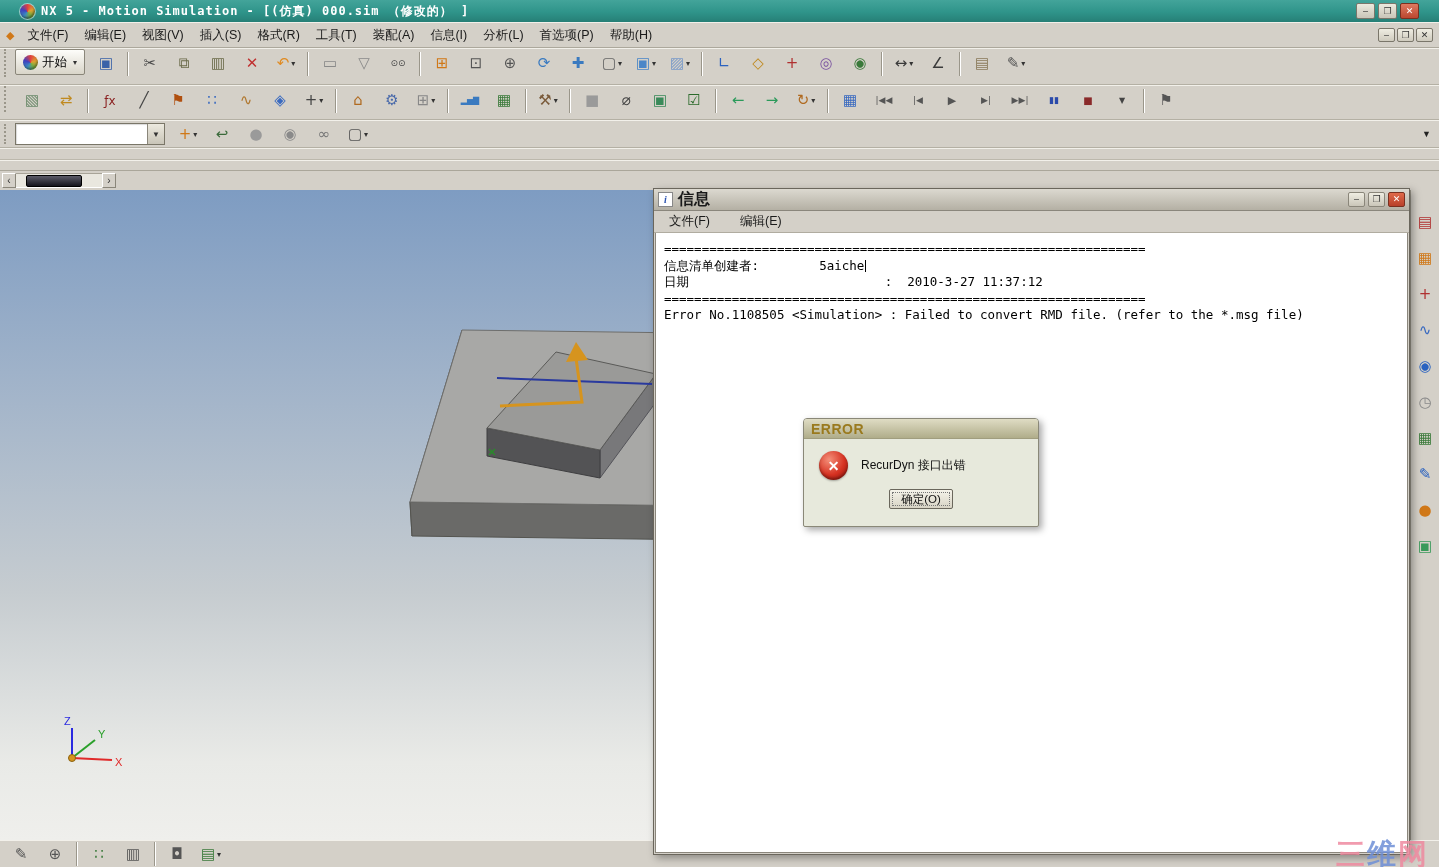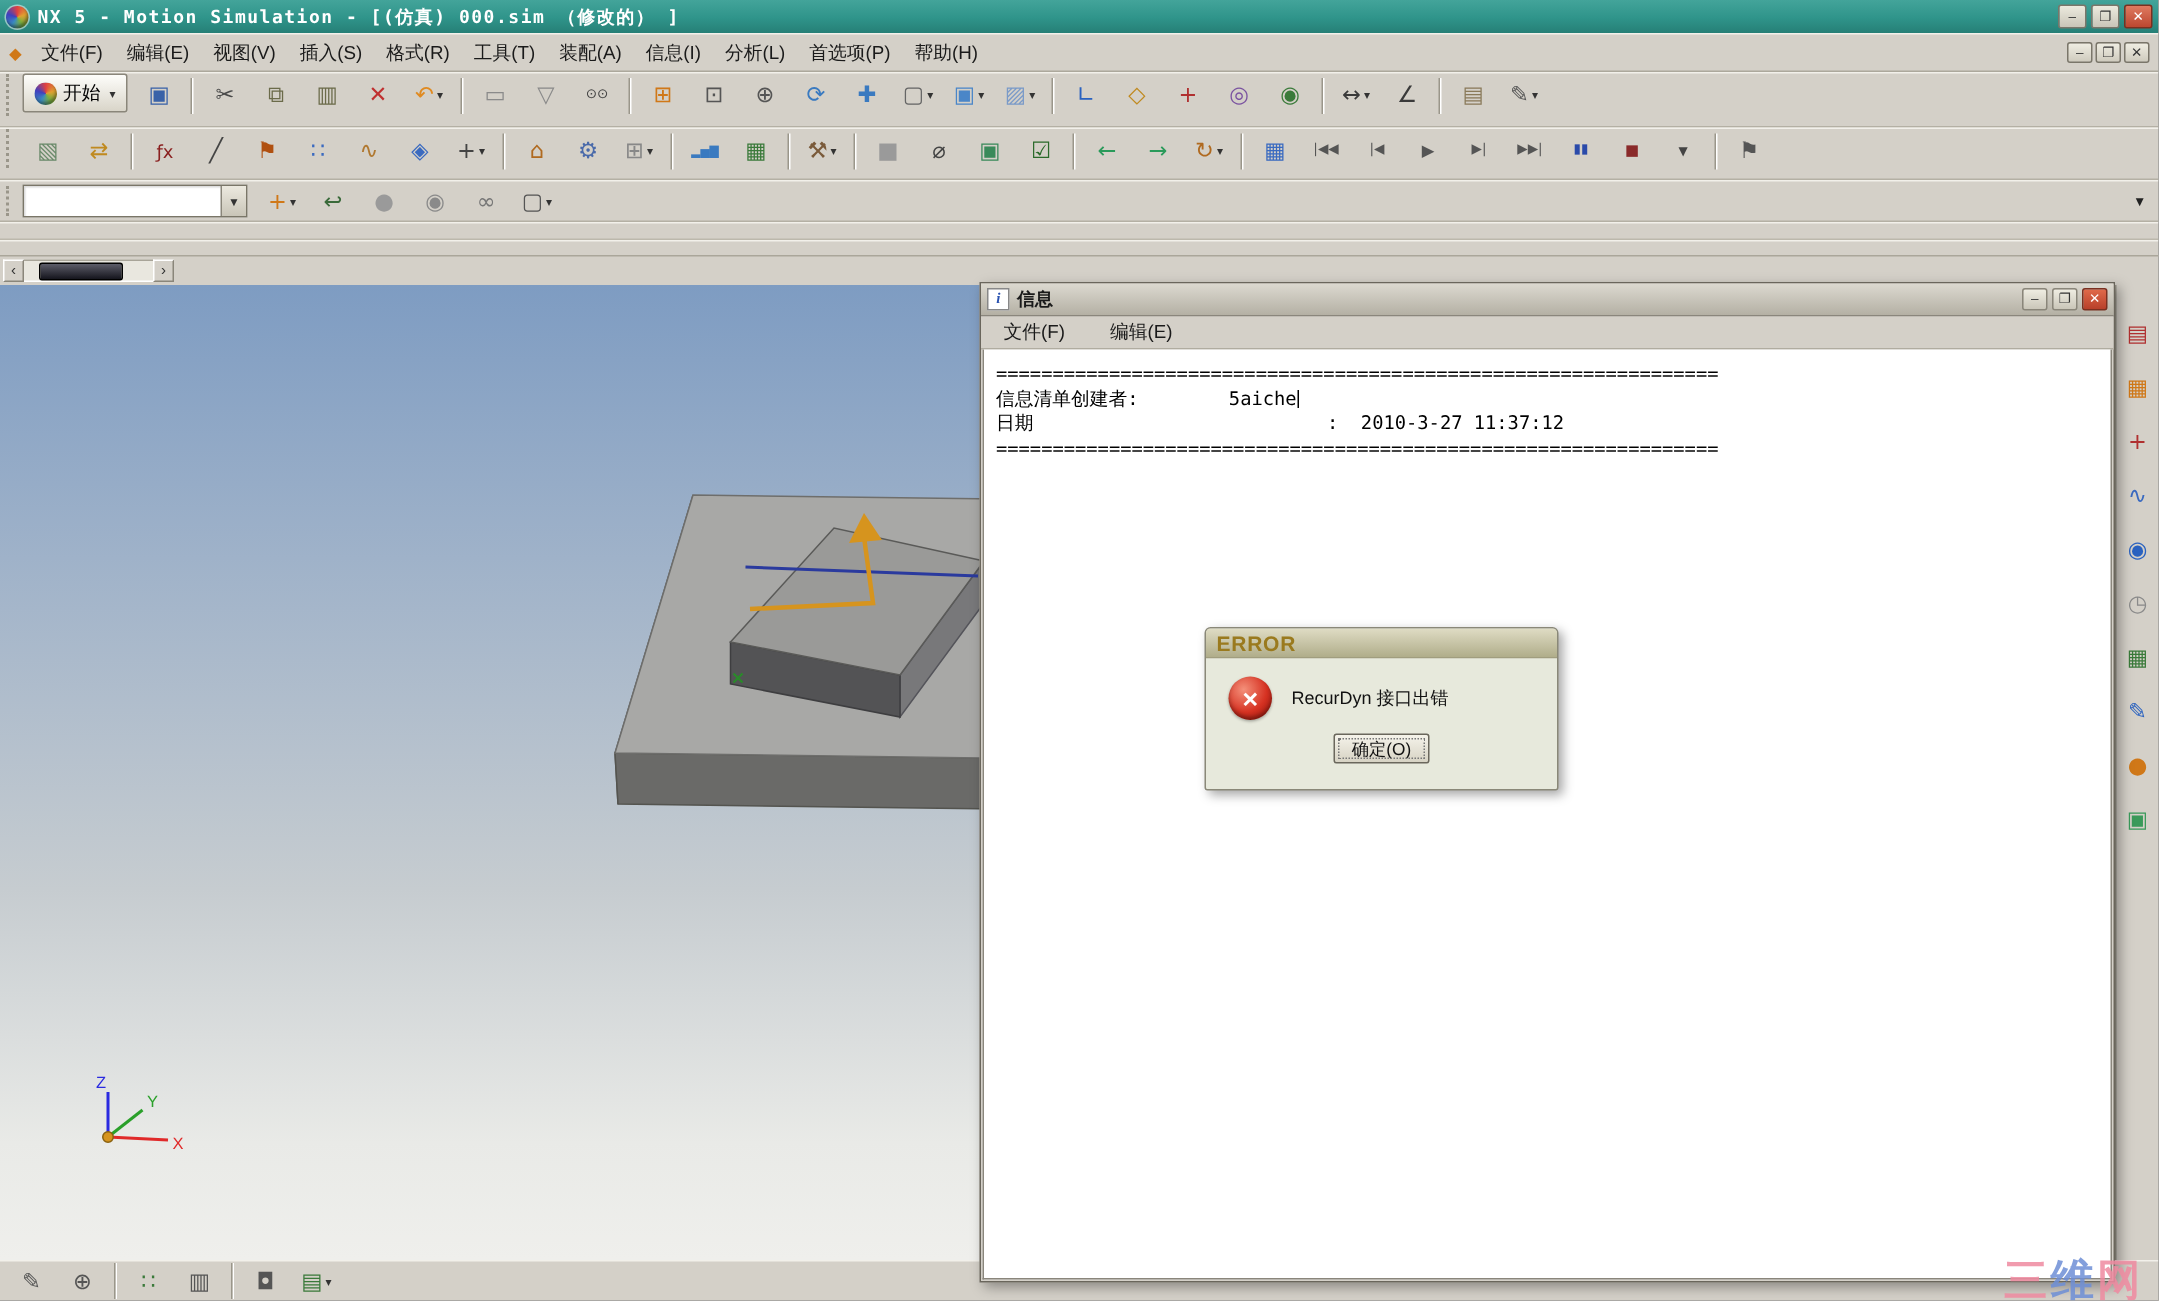--- a/index.html
+++ b/index.html
@@ -2,21 +2,21 @@
 <html><head>
 <meta charset="utf-8">
 <style>
   html,body{margin:0;padding:0;background:#808080;}
   .app{position:relative;width:1439px;height:867px;background:#d4d0c8;overflow:hidden;
        font-family:"Liberation Sans",sans-serif;font-size:12px;color:#1a1a1a;}
 
   
   .titlebar{position:absolute;left:0;top:0;width:1439px;height:22px;
     background:linear-gradient(180deg,#43a49a 0%,#2f948a 55%,#267f76 100%);
-    display:flex;align-items:center;padding:0 4px;box-sizing:border-box;}
+    display:flex;align-items:center;padding:0 20px;box-sizing:border-box;}
   .app-logo{width:15px;height:15px;border-radius:50%;margin-right:6px;flex:0 0 auto;
     background:#c84010;background-image:conic-gradient(#e04040,#e0a030,#7ab040,#3a8ac0,#4040c0,#e04040);
     box-shadow:inset -1px -2px 2px rgba(0,0,0,.4),0 0 0 1px rgba(255,255,255,.5);}
   .title-text{color:#fff;font-family:"DejaVu Sans Mono",monospace;font-weight:bold;
     font-size:12px;letter-spacing:1px;white-space:nowrap;}
   .winbtns{margin-left:auto;display:flex;gap:3px;}
   .wbtn{width:19px;height:16px;background:linear-gradient(180deg,#eceade,#c9c5b8);
     border:1px solid #7a766a;font-size:9px;line-height:14px;text-align:center;color:#333;
     box-sizing:border-box;border-radius:2px;}
   .wbtn.close{background:linear-gradient(180deg,#df7a60,#bc4730);color:#fff;border-color:#7a3020;}
@@ -93,21 +93,21 @@
   
   .info-win{position:absolute;left:653px;top:188px;width:757px;height:667px;background:#d4d0c8;
     border:1px solid #6a665c;box-shadow:3px 3px 8px rgba(0,0,0,.35);box-sizing:border-box;z-index:10;
     display:flex;flex-direction:column;}
   .iw-title{height:21px;flex:0 0 21px;background:linear-gradient(180deg,#dcd9d0,#b4b0a4);
     border-bottom:1px solid #8a867c;display:flex;align-items:center;padding:0 4px;}
   .iw-ico{width:13px;height:13px;background:#fff;border:1px solid #888;margin-right:5px;
     display:flex;align-items:center;justify-content:center;}
   .iw-ico i{font-family:"Liberation Serif",serif;font-style:italic;font-weight:bold;
     font-size:10px;color:#2a52b0;line-height:1;}
-  .iw-text{font-size:12px;font-weight:bold;color:#1a1a1a;}
+  .iw-text{font-size:16px;font-weight:bold;color:#1a1a1a;}
   .wbtn2{width:17px;height:15px;background:linear-gradient(180deg,#efede2,#cac6b9);border:1px solid #8a867a;
     font-size:9px;line-height:13px;text-align:center;color:#333;box-sizing:border-box;border-radius:2px;}
   .wbtn2.close{background:linear-gradient(180deg,#e06a4a,#b8402a);color:#fff;border-color:#7a3020;}
   .iw-menu{height:21px;flex:0 0 21px;background:#d4d0c8;border-bottom:1px solid #b0aca0;
     display:flex;align-items:center;padding:0 8px;gap:16px;}
   .iw-body{flex:1;background:#fff;border:1px solid #8a867c;border-top:none;margin:0 1px 1px 1px;
     overflow:hidden;padding:8px 8px;}
   .iline{white-space:pre;font-family:"DejaVu Sans Mono",monospace;font-size:12.5px;line-height:16.6px;color:#000;}
   .caret{display:inline-block;width:1px;height:12px;background:#000;margin-left:1px;vertical-align:-2px;}
 
@@ -532,20 +532,21 @@
     </div>
     <div class="iw-menu">
       <span class="menu-item">文件(F)</span>
       <span class="menu-item">编辑(E)</span>
     </div>
     <div class="iw-body">
       <div class="iline">================================================================</div>
       <div class="iline"><span>信息清单创建者:        5aiche</span><span class="caret"></span></div>
       <div class="iline">日期                          :  2010-3-27 11:37:12</div>
       <div class="iline">================================================================</div>
+      <div class="iline">Error No.1108505 &lt;Simulation&gt; : Failed to convert RMD file. (refer to the *.msg file)</div>
     </div>
   </div>
 
   <div class="error-dlg">
     <div class="ed-title">
       <span>ERROR</span>
     </div>
     <div class="ed-body">
       <span class="ed-icon">✕</span>
       <span class="ed-msg">RecurDyn 接口出错</span>

